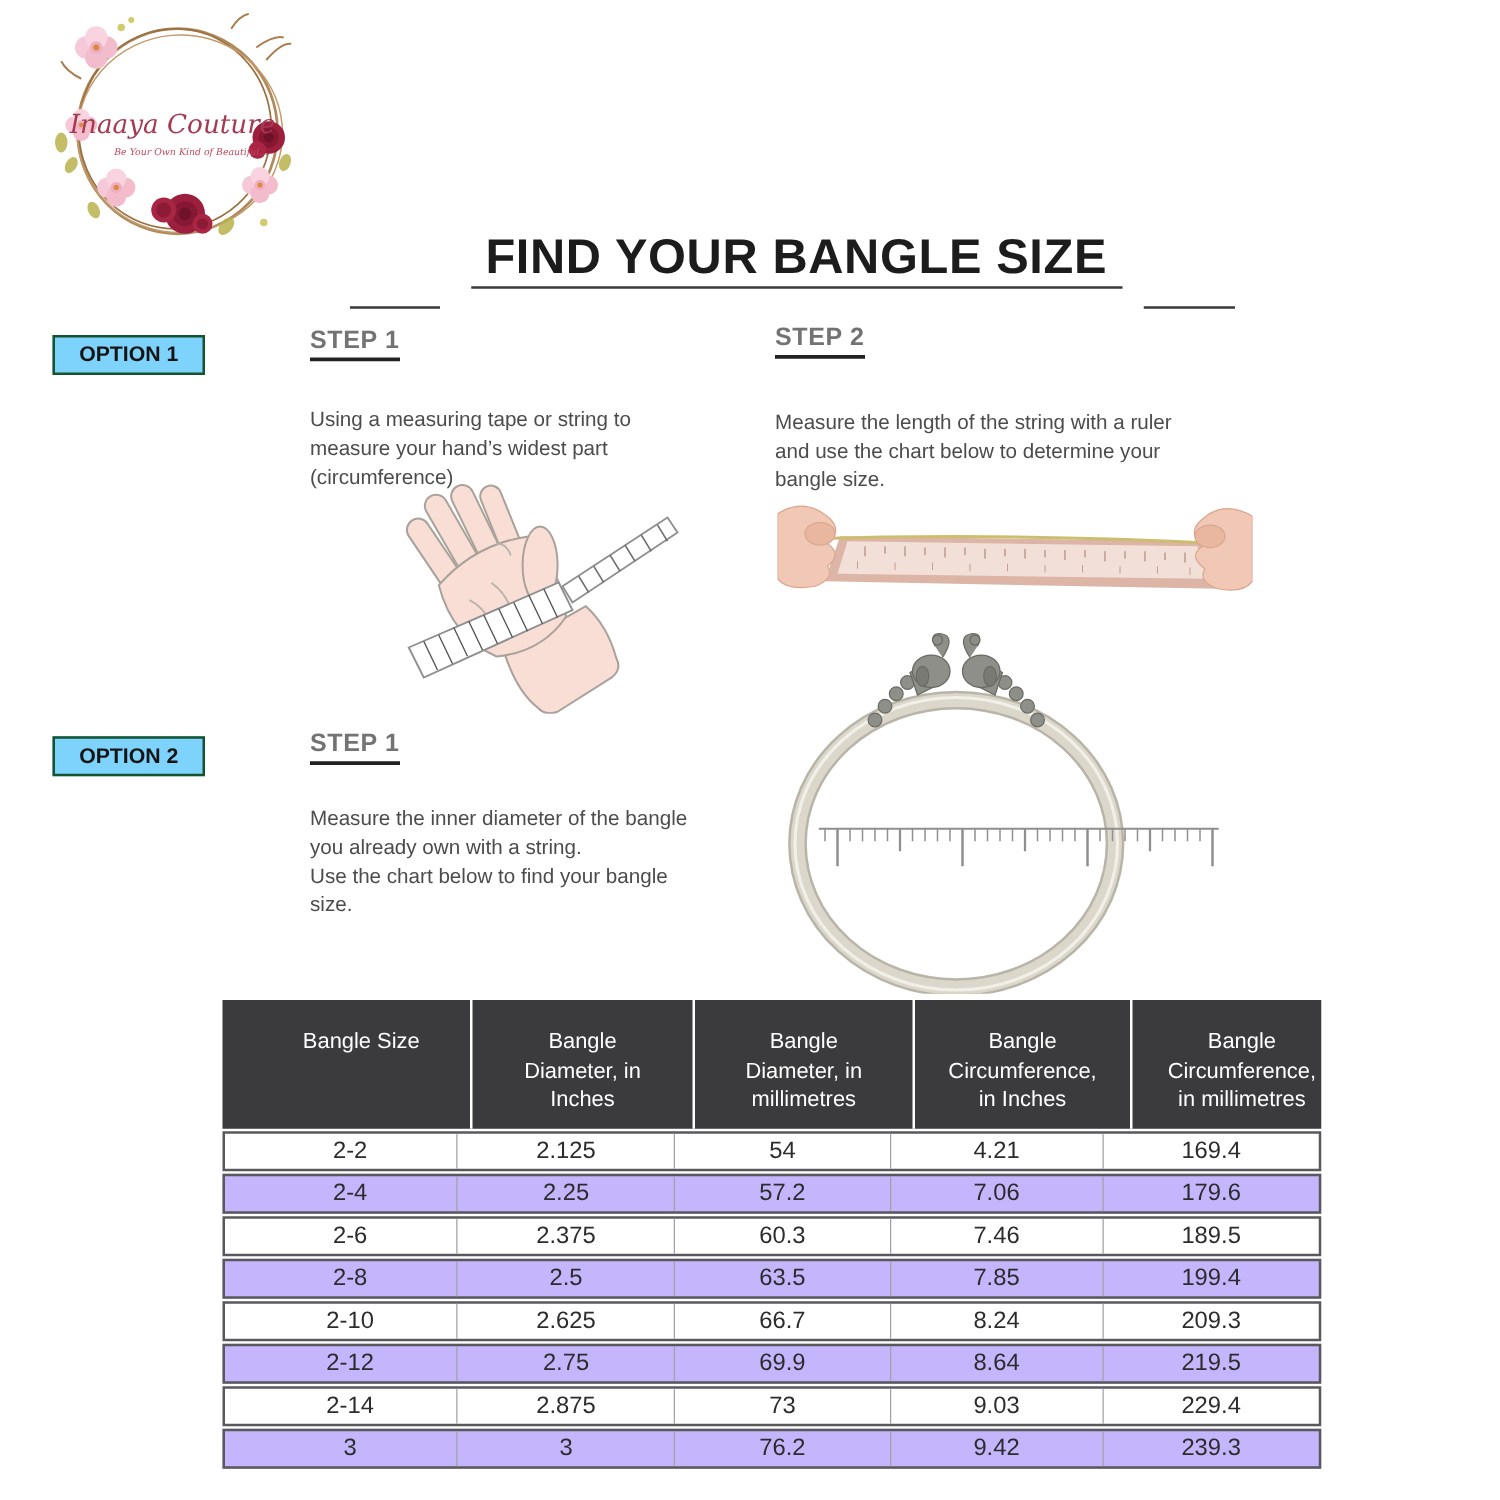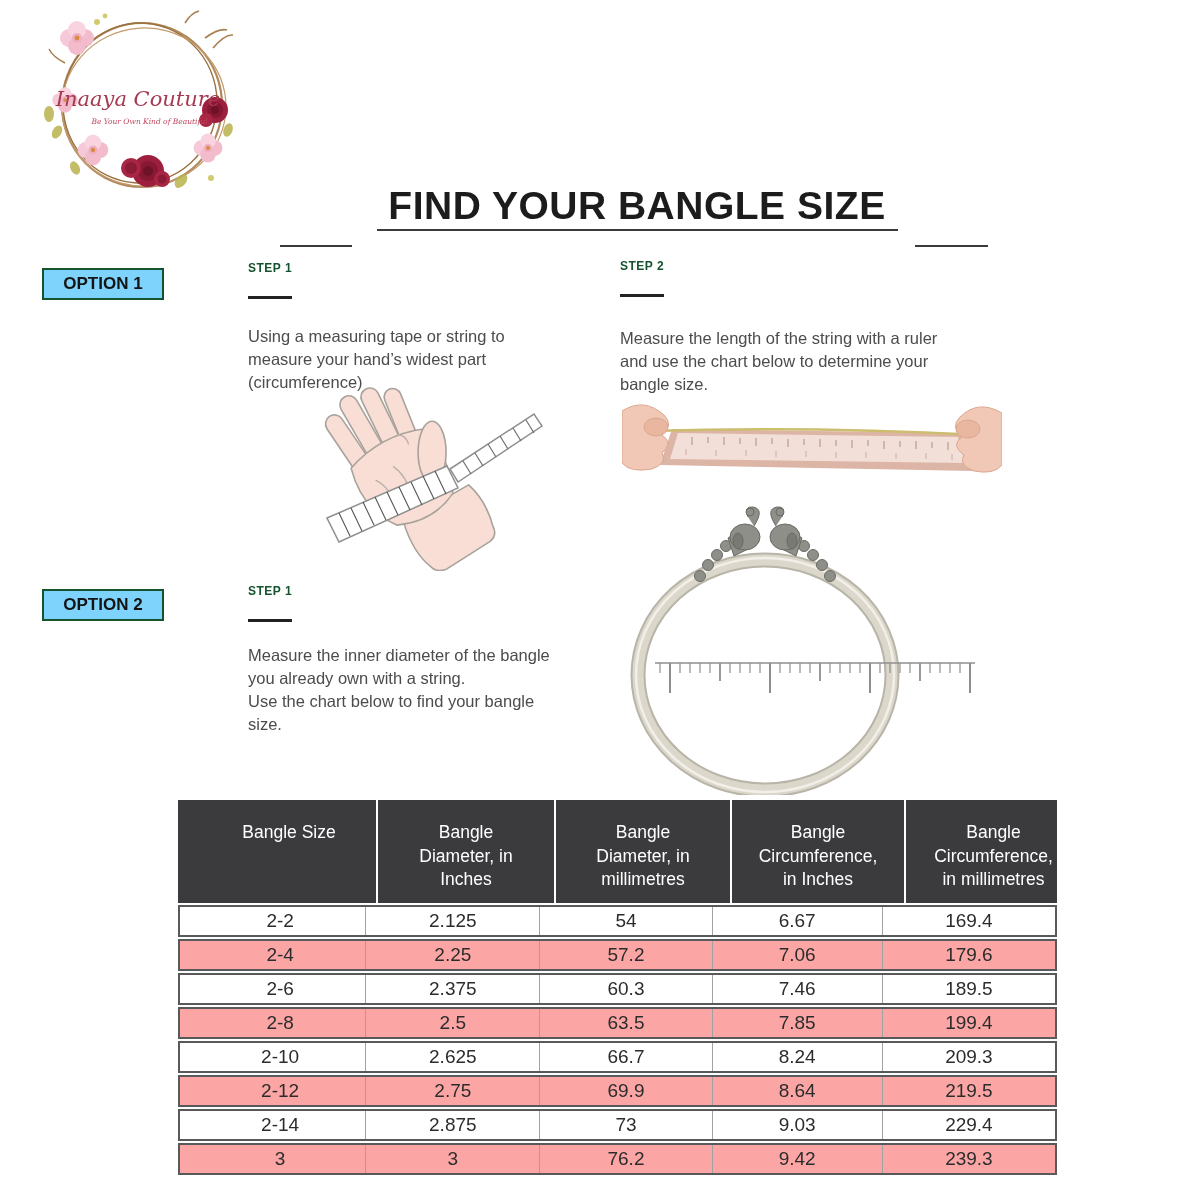--- a/index.html
+++ b/index.html
@@ -21,22 +21,22 @@
   
   .option-box {
     position:absolute; width:118px; height:28px; border:2px solid #14532d;
     display:flex; align-items:center; justify-content:center;
     font-weight:700; font-size:17px; color:#141414; background:#7dd3fc;
   }
   #option1-box { left:42px; top:268px; }
   #option2-box { left:42px; top:589px; }
   
   .step-heading {
-    position:absolute; font-size:12px; font-weight:700; color:#14532d;
-    border-bottom:3px solid #222; padding-bottom:21px; letter-spacing:0.5px;
+    position:absolute; font-size:20px; font-weight:700; color:#737373;
+    border-bottom:3px solid #222; padding-bottom:2px; letter-spacing:0.5px;
   }
   #o1s1-heading { left:248px; top:261px; }
   #o1s2-heading { left:620px; top:259px; }
   #o2s1-heading { left:248px; top:584px; }
   .step-text {
     position:absolute; font-size:16.5px; color:#4c4c4c; line-height:23px;
     white-space:pre-line;
     margin-top:24px;
   }
   #o1s1-text { left:248px; top:301px; }
@@ -55,21 +55,21 @@
   .th {
     color:#fff; font-size:17.5px; line-height:1.35; text-align:center;
     padding-top:21px; white-space:pre-line; box-sizing:border-box;
   }
   .th + .th { border-left:2px solid #ffffff; }
   .trow {
     display:grid; grid-template-columns:174fr 178fr 176fr 174fr 177fr;
     height:32px; margin-top:2px; box-sizing:border-box;
     border:2px solid #59595c; background:#ffffff;padding-left:15px;
   }
-  .trow.alt { background:#fca5a5; }
+  .trow.alt { background:#c4b5fd; }
   .td {
     text-align:center; font-size:19px; color:#2c2c2c; height:100%;
     display:flex; align-items:center; justify-content:center; box-sizing:border-box;
   }
   .td + .td { border-left:1px solid #a2a2a5; }
 </style>
 </head>
 <body>
 
 <div id="canvas">
@@ -268,21 +268,21 @@
 Circumference,
 in Inches</div>
       <div class="th">Bangle
 Circumference,
 in millimetres</div>
     </div>
     <div class="trow">
       <div class="td">2-2</div>
       <div class="td">2.125</div>
       <div class="td">54</div>
-      <div class="td">6.67</div>
+      <div class="td">4.21</div>
       <div class="td">169.4</div>
     </div>
     <div class="trow alt">
       <div class="td">2-4</div>
       <div class="td">2.25</div>
       <div class="td">57.2</div>
       <div class="td">7.06</div>
       <div class="td">179.6</div>
     </div>
     <div class="trow">

